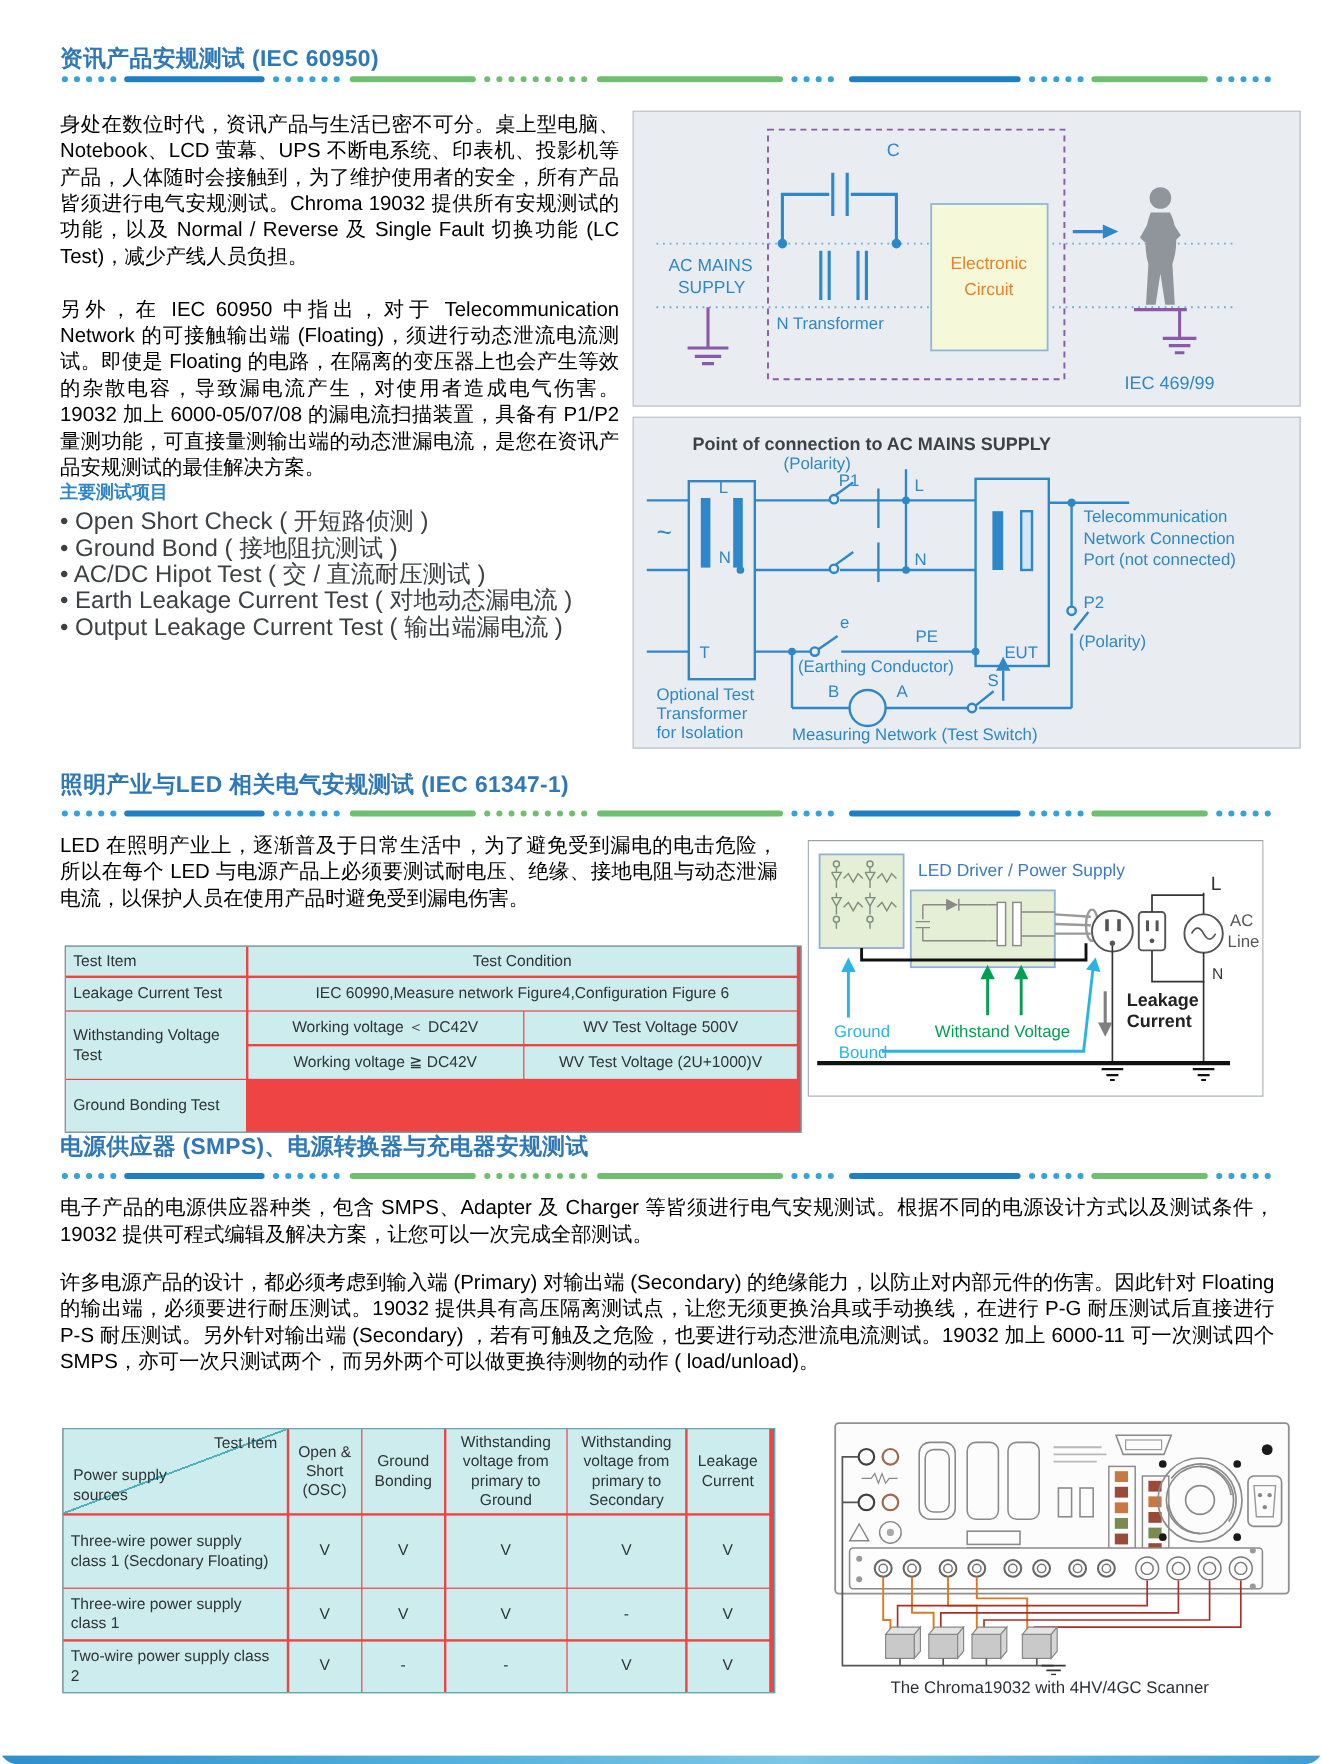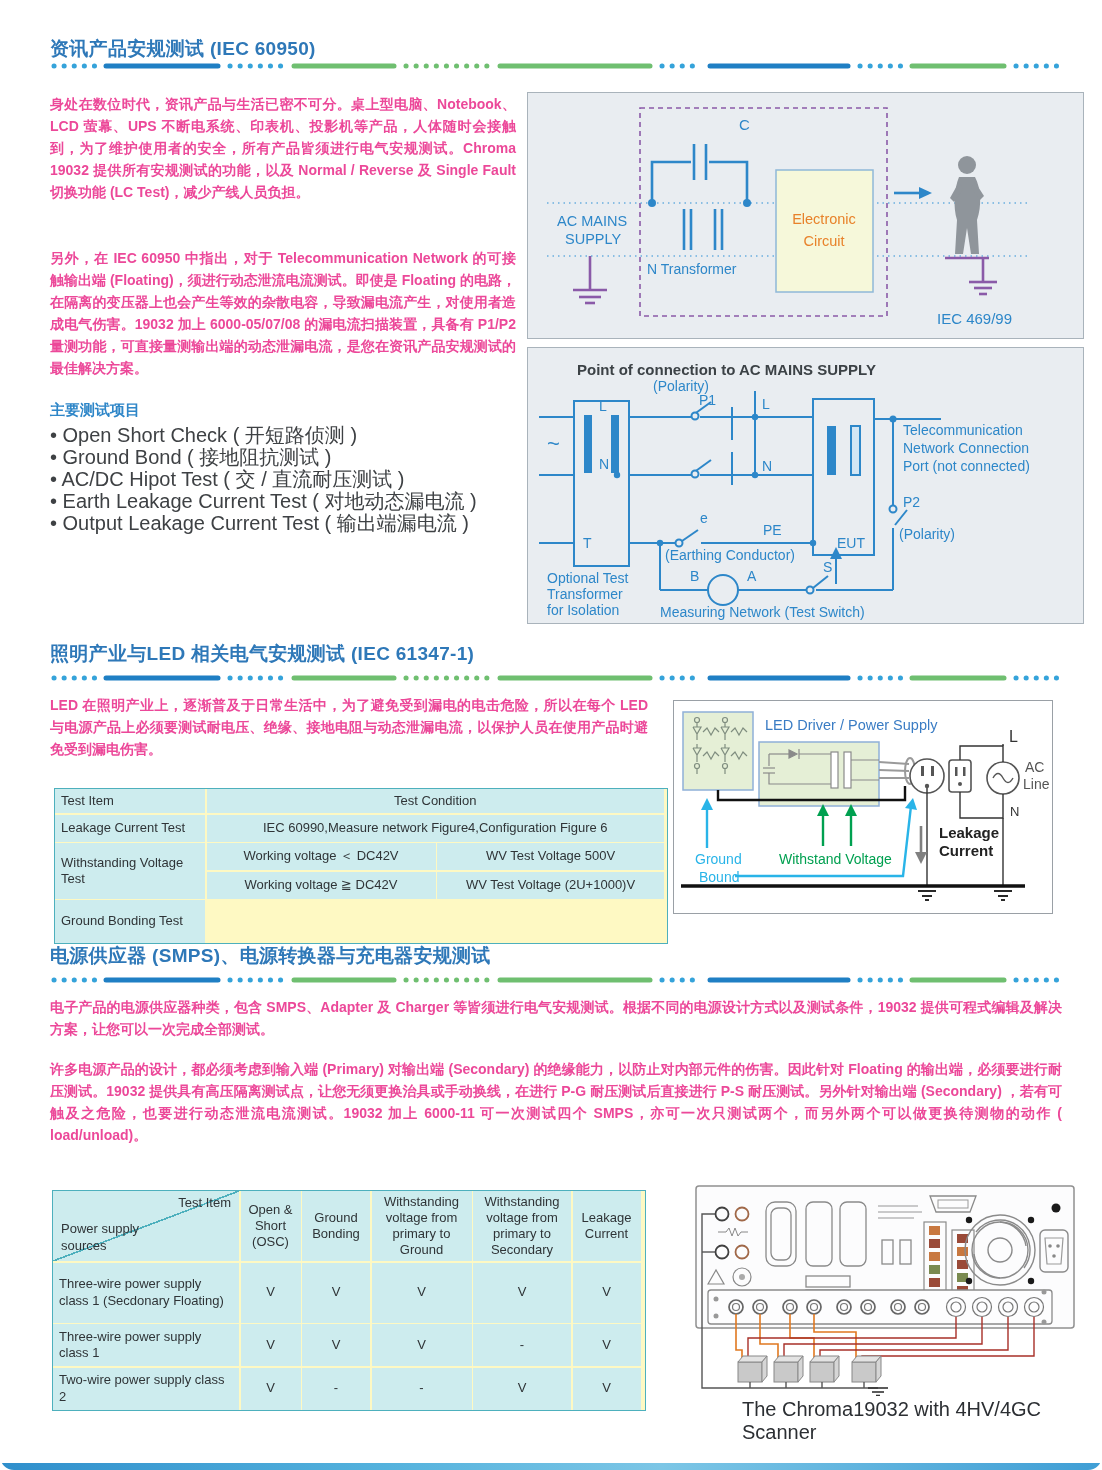--- a/index.html
+++ b/index.html
@@ -1,29 +1,29 @@
 <!DOCTYPE html>
 <html><head>
 <meta charset="utf-8">
 <style>
   html,body{margin:0;padding:0;background:#ffffff;}
   .page{position:relative;width:1102px;height:1470px;background:#fff;overflow:hidden;
         font-family:"Liberation Sans","DejaVu Sans",sans-serif;color:#3f4245;border-radius:14px;}
   .abs{position:absolute;}
   .sec-title{font-size:19px;font-weight:600;color:#2e78b8;letter-spacing:.3px;white-space:nowrap;}
-  .body-txt{font-size:14px;line-height:22px;text-align:justify;color:#ec4899;font-weight:bold;}
+  .body-txt{font-size:17px;line-height:22px;text-align:justify;color:#000000;}
   .list-title{font-size:15px;font-weight:600;color:#2e86c8;}
   .bullet{font-size:20px;line-height:22px;color:#3e4144;}
   .bullet::before{content:"• ";color:#3e4144;}
   svg text{font-family:"Liberation Sans","DejaVu Sans",sans-serif;}
-  .tbl{display:grid;font-size:13px;color:#2f3437;background:#fef9c3;gap:1.5px;
+  .tbl{display:grid;font-size:13px;color:#2f3437;background:#ef4444;gap:1.5px;
        border:1.5px solid #4db0bd;}
   .tbl>div{background:#cdecee;display:flex;align-items:center;padding:2px 6px;line-height:1.25;}
   .c{justify-content:center;text-align:center;}
-  .cap{font-size:20px;color:#2c2f33;}
+  .cap{font-size:14px;color:#2c2f33;}
   .corner{position:relative;background:
     linear-gradient(to bottom right,transparent calc(50% - 0.8px),#4db0bd calc(50% - 0.8px),#4db0bd calc(50% + 0.8px),transparent calc(50% + 0.8px)),#cdecee !important;}
   .corner .tr{position:absolute;top:4px;right:8px;}
   .corner .bl{position:absolute;bottom:6px;left:8px;line-height:1.3;}
   .footbar{position:absolute;left:0;right:0;bottom:0;height:7px;
     background:linear-gradient(90deg,#2f8fcc 0%,#54b2dd 35%,#7cc6e6 60%,#3f9ed5 100%);}
 </style>
 </head>
 <body>
 

